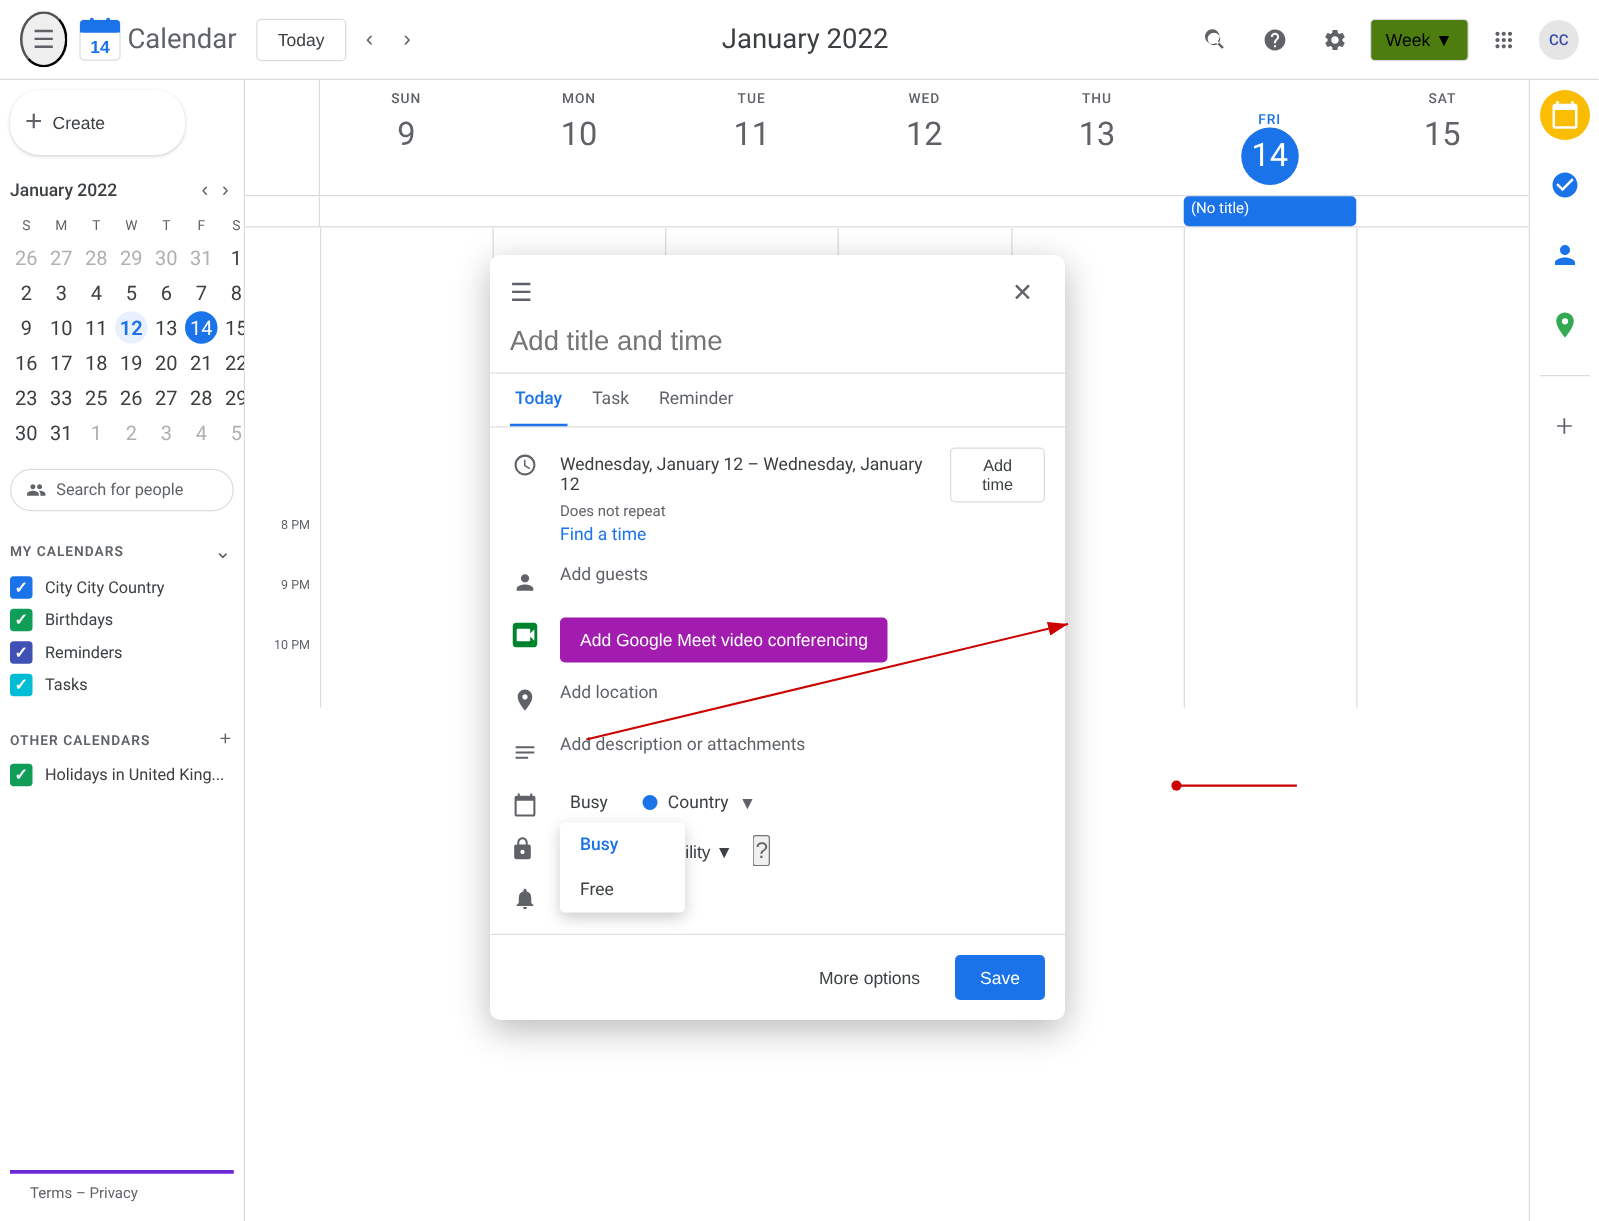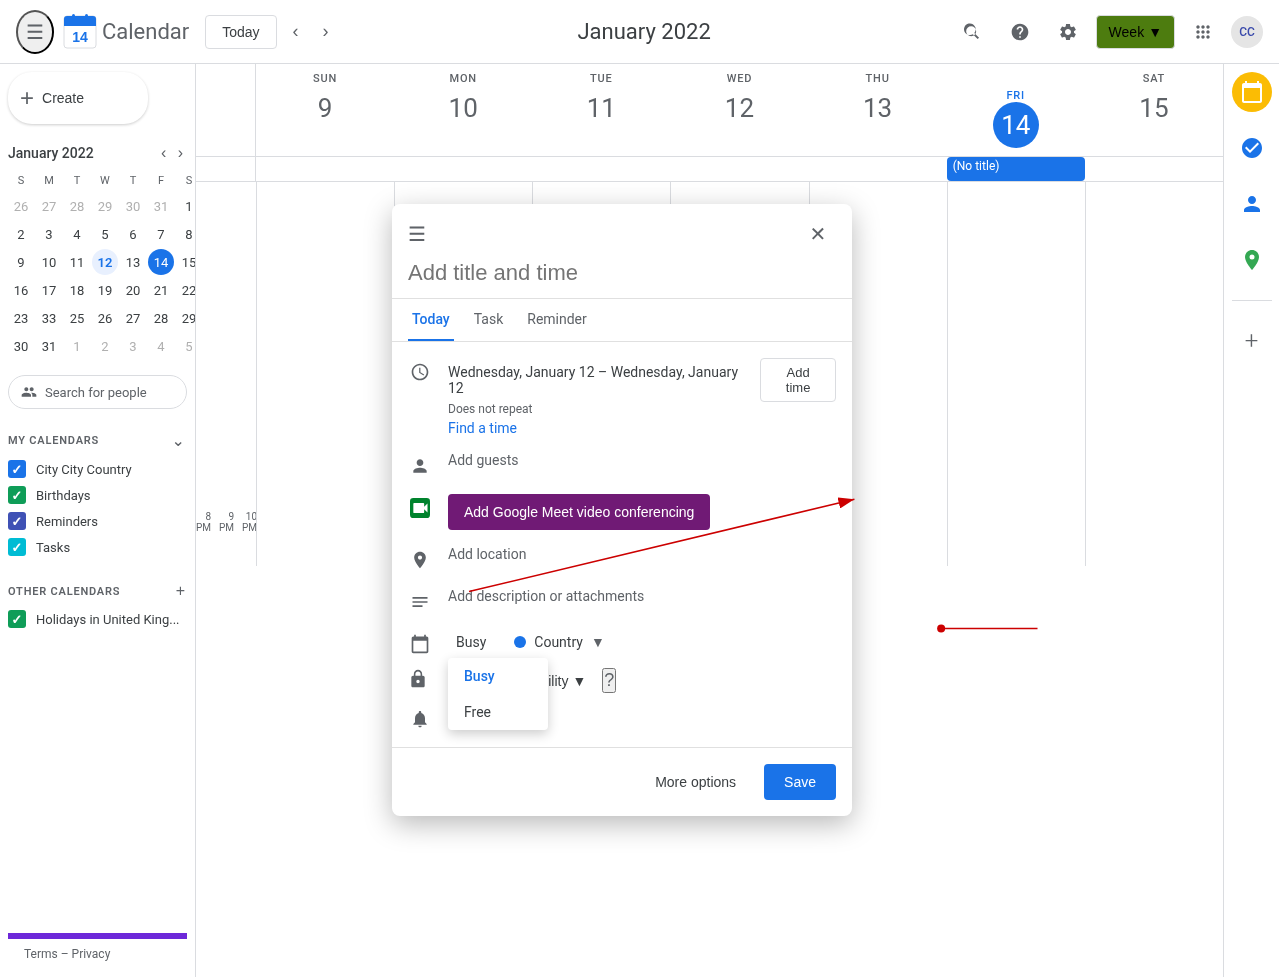--- a/index.html
+++ b/index.html
@@ -30,21 +30,21 @@
     .create-btn { display: flex; align-items: center; gap: 8px; padding: 12px 20px 12px 12px; border-radius: 24px; box-shadow: 0 1px 3px rgba(0,0,0,0.2); cursor: pointer; background: #fff; border: none; font-size: 14px; color: #3c4043; width: 140px; }
     .create-plus { font-size: 24px; color: #5f6368; }
 
     
     .mini-cal { font-size: 13px; }
     .mini-cal-header { display: flex; align-items: center; justify-content: space-between; margin-bottom: 4px; }
     .mini-cal-title { font-size: 14px; color: #3c4043; font-weight: 500; }
     .mini-cal-nav { background: none; border: none; cursor: pointer; color: #5f6368; font-size: 16px; padding: 4px; border-radius: 50%; }
     .mini-cal-grid { display: grid; grid-template-columns: repeat(7, 1fr); gap: 2px; }
     .mini-cal-day-header { text-align: center; color: #5f6368; font-size: 11px; padding: 4px 2px; }
-    .mini-cal-day { text-align: center; width: 26px; height: 26px; border-radius: 50%; cursor: pointer; display: flex; align-items: center; justify-content: center; font-size: 13px; color: #3c4043; }
+    .mini-cal-day { text-align: center; width: 26px; height: 26px; border-radius: 50%; cursor: pointer; display: flex; align-items: center; justify-content: center; font-size: 16px; color: #3c4043; }
     .mini-cal-day.other-month { color: #b0b0b0; }
     .mini-cal-day.today { background: #1a73e8; color: #fff; }
     .mini-cal-day.selected { background: #e8f0fe; color: #1a73e8; font-weight: 600; }
 
     
     .search-people { display: flex; align-items: center; gap: 8px; padding: 8px 12px; border-radius: 24px; border: 1px solid #dadce0; color: #5f6368; font-size: 13px; cursor: text; }
 
     
     .section-title { font-size: 11px; color: #5f6368; font-weight: 600; letter-spacing: 0.8px; text-transform: uppercase; padding: 4px 0; display: flex; align-items: center; justify-content: space-between; }
     .cal-item { display: flex; align-items: center; gap: 10px; padding: 4px 0; cursor: pointer; font-size: 13px; color: #3c4043; }
@@ -56,21 +56,21 @@
     .check-mark { color: #fff; font-size: 13px; font-weight: bold; }
 
     
     .cal-grid-header { display: grid; grid-template-columns: 60px repeat(7, 1fr); border-bottom: 1px solid #dadce0; }
     .day-col-header { text-align: center; padding: 8px 4px; }
     .day-name { font-size: 11px; color: #5f6368; font-weight: 500; letter-spacing: 0.8px; }
     .day-num { font-size: 26px; color: #5f6368; font-weight: 400; width: 46px; height: 46px; display: flex; align-items: center; justify-content: center; border-radius: 50%; margin: 0 auto; cursor: pointer; }
     .day-num.today { background: #1a73e8; color: #fff; }
 
     .cal-scroll { flex: 1; overflow-y: auto; position: relative; }
-    .time-col { display: flex; flex-direction: row; align-items: flex-end; }
+    .time-col { display: flex; flex-direction: column; }
     .time-slot { height: 48px; text-align: right; padding-right: 8px; font-size: 10px; color: #5f6368; position: relative; top: -7px; }
     .day-col { border-left: 1px solid #dadce0; position: relative; }
 
     
     .dialog-overlay { position: absolute; top: 0; left: 0; right: 0; bottom: 0; z-index: 100; }
     .dialog { position: absolute; top: 140px; left: 196px; width: 460px; background: #fff; border-radius: 8px; box-shadow: 0 8px 28px rgba(0,0,0,0.28); z-index: 101; }
     .dialog-header { display: flex; align-items: center; justify-content: space-between; padding: 12px 16px 4px; }
     .dialog-drag { color: #5f6368; font-size: 20px; }
     .dialog-close { width: 36px; height: 36px; border-radius: 50%; border: none; background: none; cursor: pointer; font-size: 20px; color: #5f6368; display: flex; align-items: center; justify-content: center; }
     .dialog-title-input { font-size: 22px; color: #5f6368; border: none; outline: none; width: 100%; padding: 4px 16px 12px; border-bottom: 1px solid #e0e0e0; }
@@ -78,21 +78,21 @@
     .dialog-tab { padding: 12px 4px; font-size: 14px; color: #5f6368; cursor: pointer; border-bottom: 2px solid transparent; }
     .dialog-tab.active { color: #1a73e8; border-bottom: 2px solid #1a73e8; font-weight: 500; }
     .dialog-body { padding: 8px 0; }
     .dialog-row { display: flex; align-items: flex-start; gap: 16px; padding: 8px 16px; }
     .dialog-row-icon { width: 24px; height: 24px; color: #5f6368; display: flex; align-items: center; justify-content: center; font-size: 20px; flex-shrink: 0; margin-top: 2px; }
     .dialog-row-content { flex: 1; }
     .date-row-text { font-size: 14px; color: #3c4043; }
     .repeat-text { font-size: 12px; color: #5f6368; }
     .find-time-link { color: #1a73e8; font-size: 14px; cursor: pointer; text-decoration: none; display: block; margin-top: 4px; }
     .add-guests-text { color: #5f6368; font-size: 14px; }
-    .meet-btn { display: flex; align-items: center; gap: 8px; background: #701a75; color: #fff; border: none; border-radius: 4px; padding: 10px 16px; font-size: 14px; cursor: pointer; font-weight: 500; }
+    .meet-btn { display: flex; align-items: center; gap: 8px; background: #a21caf; color: #fff; border: none; border-radius: 4px; padding: 10px 16px; font-size: 14px; cursor: pointer; font-weight: 500; }
     .add-location-text { color: #5f6368; font-size: 14px; }
     .add-desc-text { color: #5f6368; font-size: 14px; }
 
     
     .status-row { display: flex; align-items: center; gap: 12px; }
     .status-dropdown { position: relative; }
     .status-menu { position: absolute; top: 30px; left: 0; background: #fff; border-radius: 4px; box-shadow: 0 4px 12px rgba(0,0,0,0.2); z-index: 200; min-width: 100px; }
     .status-menu-item { padding: 10px 16px; font-size: 14px; color: #3c4043; cursor: pointer; }
     .status-menu-item.selected { color: #1a73e8; font-weight: 500; }
     .calendar-select-area { display: flex; align-items: center; gap: 8px; }
@@ -109,21 +109,21 @@
     .save-btn { background: #1a73e8; color: #fff; border: none; border-radius: 4px; padding: 10px 20px; font-size: 14px; cursor: pointer; font-weight: 500; }
 
     
     .red-arrow-svg { position: absolute; top: 0; left: 0; width: 100%; height: 100%; pointer-events: none; z-index: 200; }
 
     
     .right-panel { width: 56px; border-left: 1px solid #dadce0; display: flex; flex-direction: column; align-items: center; padding: 8px 0; gap: 16px; }
     .right-panel-icon { width: 40px; height: 40px; border-radius: 50%; display: flex; align-items: center; justify-content: center; cursor: pointer; font-size: 22px; }
 
     
-    .terms { padding: 8px 16px; font-size: 12px; color: #5f6368; border-top: 6px solid #6d28d9; }
+    .terms { padding: 8px 16px; font-size: 12px; color: #5f6368; border-top: 3px solid #6d28d9; }
     .terms a { color: #5f6368; text-decoration: none; }
 
     
     ::-webkit-scrollbar { width: 6px; }
     ::-webkit-scrollbar-thumb { background: #dadce0; border-radius: 3px; }
 
     .sidebar-bottom { margin-top: auto; }
   </style>
 </head>
 <body>

